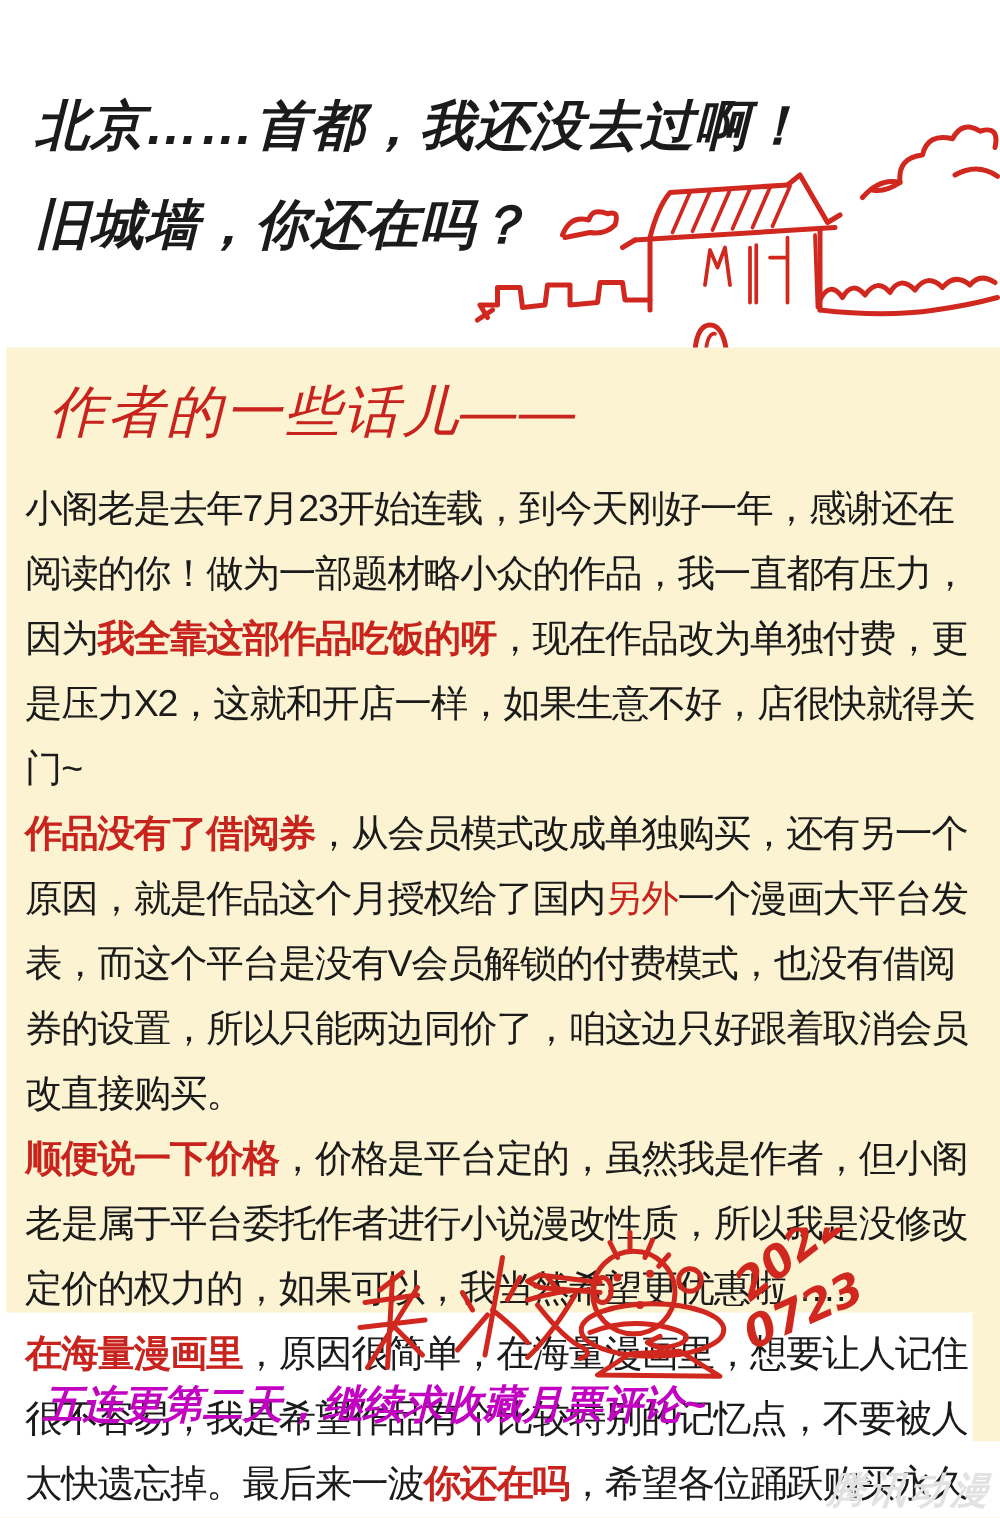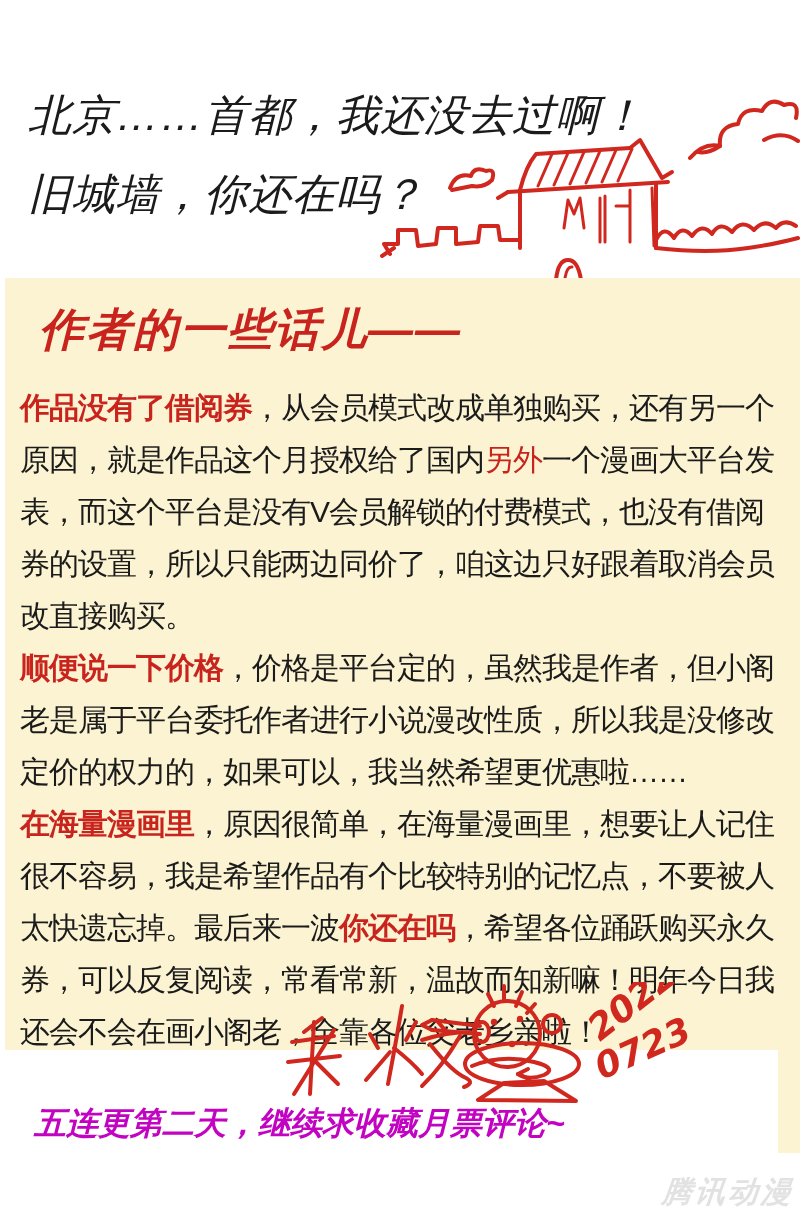--- a/index.html
+++ b/index.html
@@ -4,38 +4,38 @@
 <style>
   html,body{margin:0;padding:0;}
   body{
     width:800px;height:1214px;position:relative;overflow:hidden;
     background:var(--page-bg,#fff);
     font-family:"Liberation Sans","DejaVu Sans",sans-serif;
   }
   .abs{position:absolute;}
 
   
-  .quote{left:28px;top:76px;color:var(--ink,#141414);
-    font-weight:normal;font-style:italic;font-size:43px;line-height:79px;
+  .quote{left:28px;top:62px;color:var(--ink,#141414);
+    font-weight:bold;font-style:italic;font-size:43px;line-height:79px;
     letter-spacing:1px;white-space:nowrap;}
 
   
   .doodle path,.doodle line,.doodle circle,.doodle ellipse,.doodle polyline{
     stroke:var(--doodle-red,#d0281e);fill:none;stroke-width:4;
     stroke-linecap:round;stroke-linejoin:round;}
   .doodle .thin{stroke-width:3;}
   .doodle .dot{fill:var(--doodle-red,#d0281e);stroke:none;}
   .doodle text{fill:var(--doodle-red,#d0281e);stroke:none;
     font-family:"DejaVu Sans",sans-serif;font-style:italic;font-weight:bold;}
 
   
   .note-box{left:5px;top:278px;width:795px;height:772px;background:var(--note-bg,#fbf3d2);}
   .note-strip{left:778px;top:1050px;width:22px;height:103px;background:var(--note-bg,#fbf3d2);}
   .note-heading{margin:22px 0 0 34px;color:var(--heading-red,#c8231d);
-    font-size:45px;font-weight:bold;font-style:italic;letter-spacing:2px;white-space:nowrap;}
+    font-size:45px;font-weight:normal;font-style:italic;letter-spacing:2px;white-space:nowrap;}
   .note-body{margin-top:22px;padding:0 14px 0 15px;color:var(--ink,#1b1b1b);
     font-size:30px;line-height:52px;letter-spacing:-1px;}
   .note-body p{margin:0;}
   .seg-red-bold{color:var(--heading-red,#c8231d);font-weight:bold;}
   .seg-red{color:var(--heading-red,#c8231d);}
 
   
   .footer-line{left:34px;top:1102px;color:var(--footer-magenta,#c203c1);
     font-size:32px;font-weight:bold;font-style:italic;letter-spacing:0;white-space:nowrap;}
 
@@ -86,20 +86,21 @@
   <path d="M 288 162 Q 296 146 306 160 Q 314 146 324 158 Q 334 144 344 156 Q 352 142 364 154 Q 374 140 386 152 Q 396 140 408 150 Q 416 140 428 148"></path>
   <path d="M 288 170 Q 340 176 380 170 Q 408 166 430 160"></path>
 
   <path d="M 188 202 Q 190 182 200 182 Q 210 182 213 202"></path>
   <path class="thin" d="M 197 200 Q 199 188 204 189"></path>
 </svg>
 
 <div class="abs note-box">
   <div class="note-heading">作者的一些话儿——</div>
   <div class="note-body">
+      <p><span class="seg-normal">小阁老是去年7月23开始连载，到今天刚好一年，感谢还在阅读的你！做为一部题材略小众的作品，我一直都有压力，因为</span><span class="seg-red-bold">我全靠这部作品吃饭的呀</span><span class="seg-normal">，现在作品改为单独付费，更是压力X2，这就和开店一样，如果生意不好，店很快就得关门~</span></p>
       <p><span class="seg-red-bold">作品没有了借阅券</span><span class="seg-normal">，从会员模式改成单独购买，还有另一个原因，就是作品这个月授权给了国内</span><span class="seg-red">另外</span><span class="seg-normal">一个漫画大平台发表，而这个平台是没有V会员解锁的付费模式，也没有借阅券的设置，所以只能两边同价了，咱这边只好跟着取消会员改直接购买。</span></p>
       <p><span class="seg-red-bold">顺便说一下价格</span><span class="seg-normal">，价格是平台定的，虽然我是作者，但小阁老是属于平台委托作者进行小说漫改性质，所以我是没修改定价的权力的，如果可以，我当然希望更优惠啦……</span></p>
       <p><span class="seg-red-bold">在海量漫画里</span><span class="seg-normal">，原因很简单，在海量漫画里，想要让人记住很不容易，我是希望作品有个比较特别的记忆点，不要被人太快遗忘掉。最后来一波</span><span class="seg-red-bold">你还在吗</span><span class="seg-normal">，希望各位踊跃购买永久券，可以反复阅读，常看常新，温故而知新嘛！明年今日我还会不会在画小阁老，全靠各位父老乡亲啦！</span></p>
     </div>
 </div>
 <div class="abs note-strip"></div>
 
 <svg class="abs doodle" style="left:282px;top:982px" width="408" height="125" viewBox="0 0 408 125">
 
   <path d="M 10 60 L 52 54"></path>

